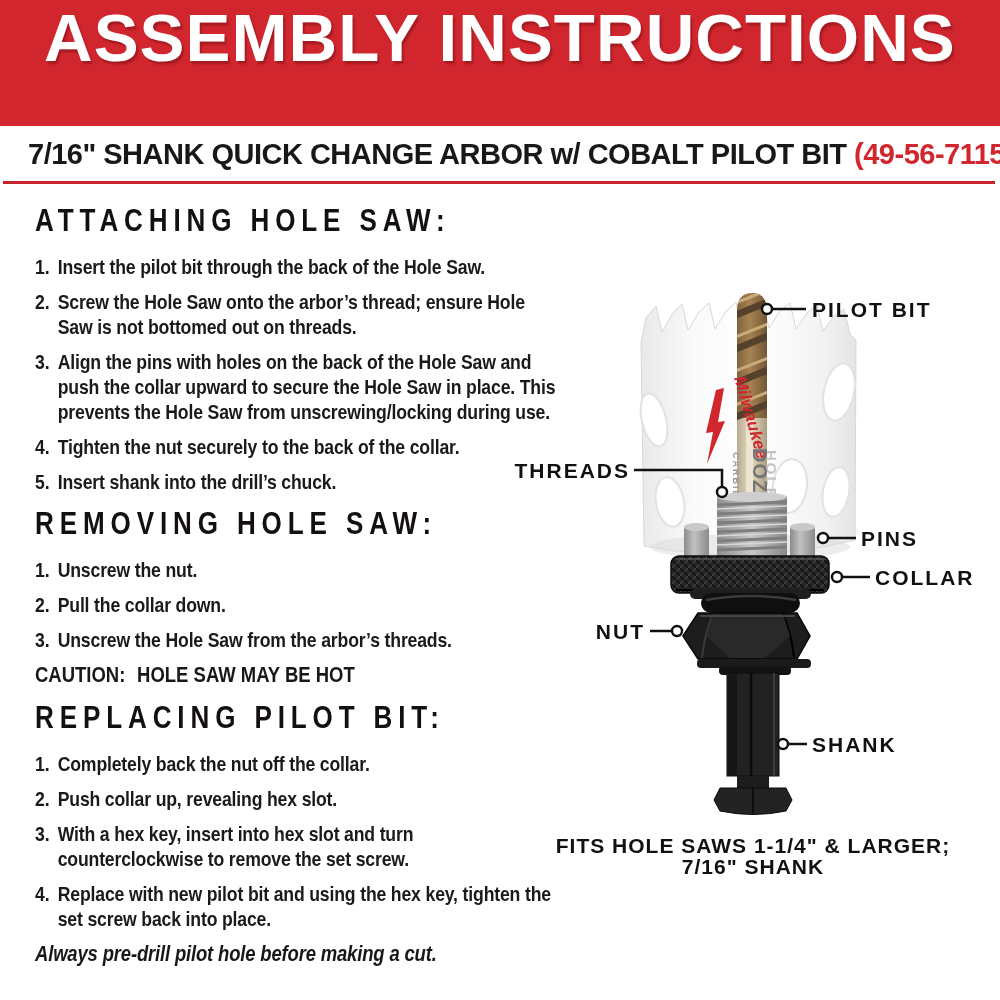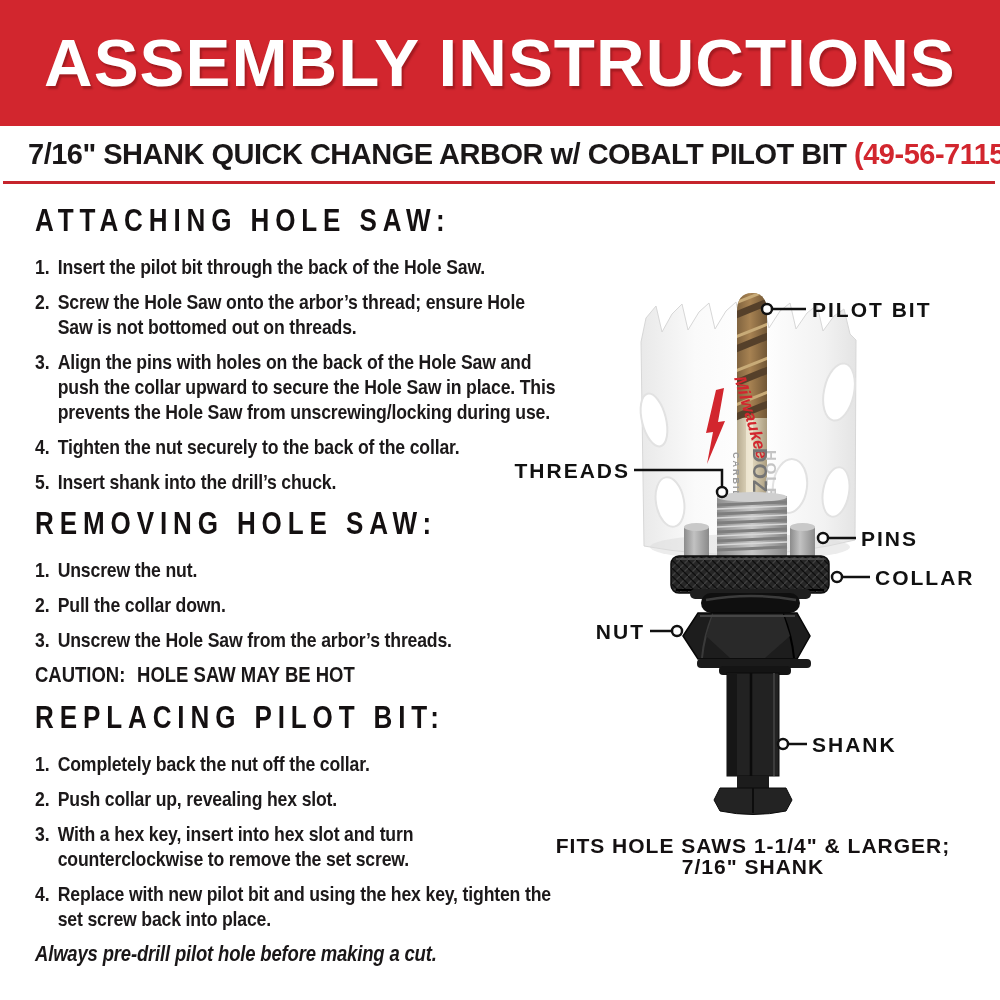--- a/index.html
+++ b/index.html
@@ -3,21 +3,21 @@
 <meta charset="utf-8">
 <style>
   html,body{margin:0;padding:0;}
   body{
     width:1000px;height:1000px;position:relative;background:#ffffff;
     font-family:"Liberation Sans", sans-serif;color:#1a1718;overflow:hidden;
   }
   
   .banner{
     position:absolute;left:0;top:0;width:1000px;height:126px;
-    background:#d2262e;display:flex;align-items:center;justify-content:center;
+    background:#d2262e;display:flex;justify-content:center;
   }
   .banner-title{
     color:#ffffff;font-weight:bold;font-size:66px;letter-spacing:1px;
     text-shadow:2px 3px 2px rgba(60,0,0,0.30);white-space:nowrap;
     transform:scaleX(1.02);
   }
   .subtitle{
     position:absolute;left:28px;top:138px;width:960px;white-space:nowrap;
     font-weight:bold;font-size:29px;letter-spacing:-0.5px;
   }

